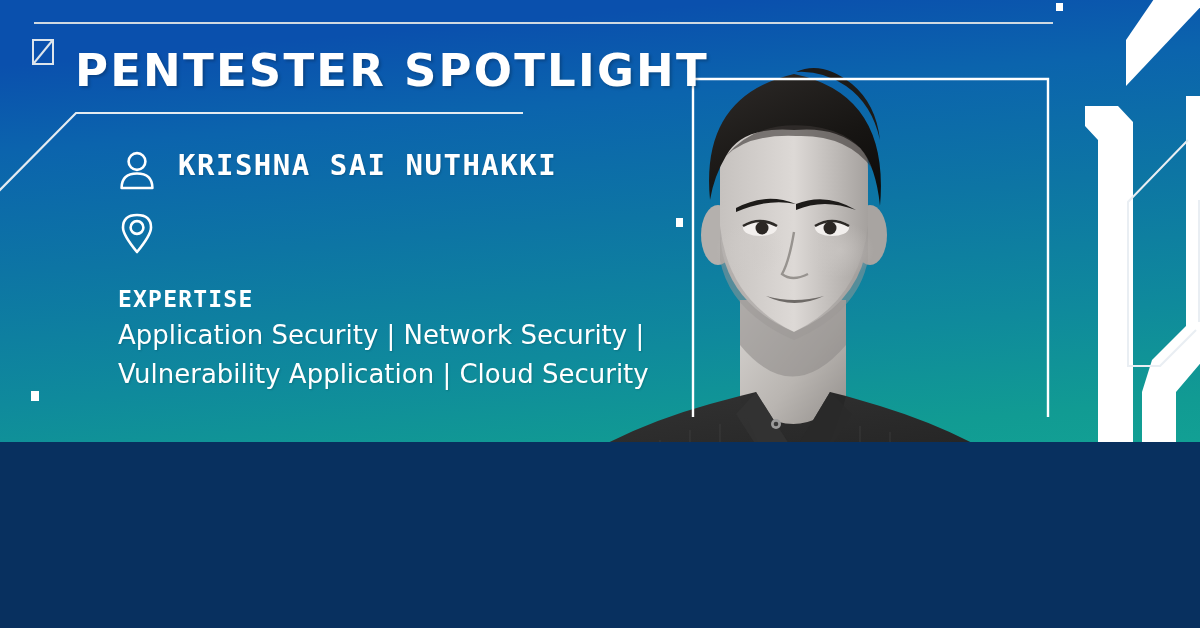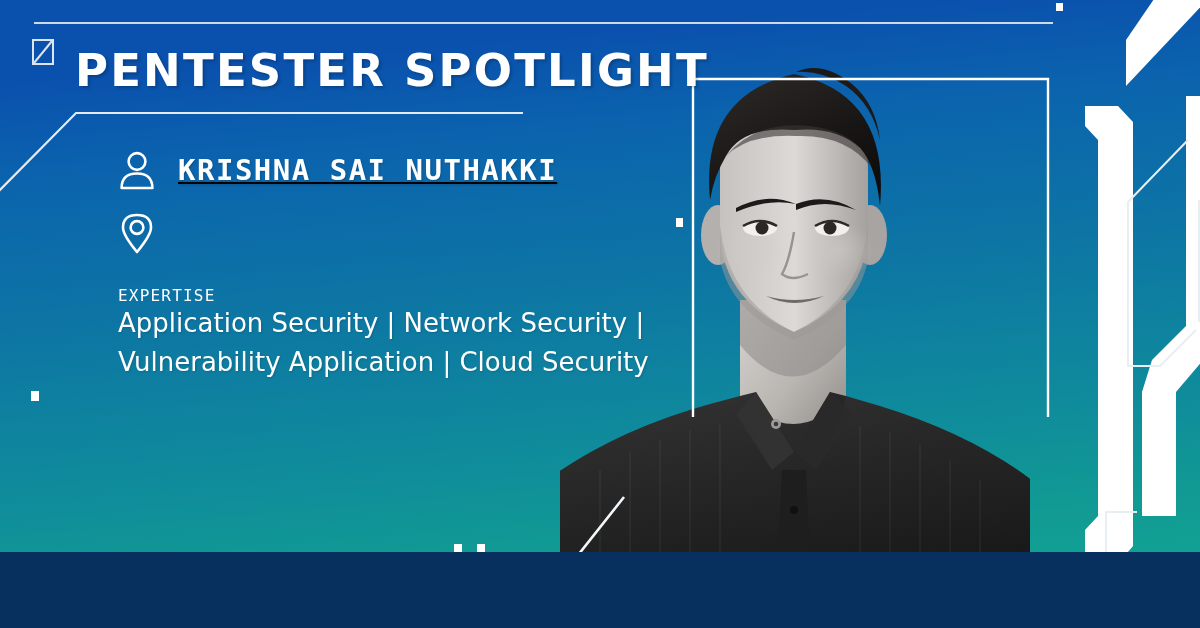--- a/index.html
+++ b/index.html
@@ -1,19 +1,19 @@
 <!DOCTYPE html>
 <html><head>
 <meta charset="utf-8">
 <style>
   html,body{margin:0;padding:0;background:#08305f;}
   *{box-sizing:border-box;}
   .canvas{
     position:relative;
-    width:1200px;height:552px;
+    width:1200px;height:442px;
     overflow:hidden;
     font-family:"Liberation Sans", sans-serif;
     background:linear-gradient(175deg,#0a50ad 0%,#0a50ad 12%,#0b64ad 28%,#0d75a4 50%,#0f8a9c 74%,#119b93 92%,#12a094 100%);
     padding-left:20px;
   }
   .layer{position:absolute;inset:0;}
   svg.layer{width:1200px;height:628px;display:block;}
 
   
   .photo-wrap{
@@ -28,45 +28,45 @@
     margin:0;
     font-family:"DejaVu Sans", sans-serif;
     font-weight:700;
     font-size:45px;
     letter-spacing:2.2px;
     color:#ffffff;
     text-shadow:2px 2px 3px rgba(0,0,0,.22);
     white-space:nowrap;
   }
   .row{
-    position:absolute;display:flex;align-items:center;gap:22px;text-decoration:underline;
+    position:absolute;display:flex;gap:22px;
   }
   .row-name{left:118px;top:148px;}
   .row-loc{left:118px;top:211px;}
   .row .ico{width:38px;height:44px;display:block;flex:none;}
   .row .txt{
     font-family:"DejaVu Sans Mono", monospace;
     font-weight:700;
     font-size:29px;
     letter-spacing:1.5px;
     color:#ffffff;
     white-space:nowrap;
     text-shadow:1px 1px 2px rgba(0,0,0,.18);
   }
   .exp-label{
     position:absolute;left:118px;top:286px;
     font-family:"DejaVu Sans Mono", monospace;
-    font-weight:400;
-    font-size:16px;
+    font-weight:700;
+    font-size:23px;
     letter-spacing:1.2px;
     color:#ffffff;
     white-space:nowrap;
   }
   .exp-lines{
-    position:absolute;left:118px;top:304px;width:530px;
+    position:absolute;left:118px;top:316px;width:530px;
   }
   .exp-lines div{
     font-family:"DejaVu Sans", sans-serif;
     font-weight:400;
     font-size:26px;
     line-height:39px;
     color:#ffffff;
     white-space:nowrap;
     text-shadow:1px 1px 2px rgba(0,0,0,.15);
   }

